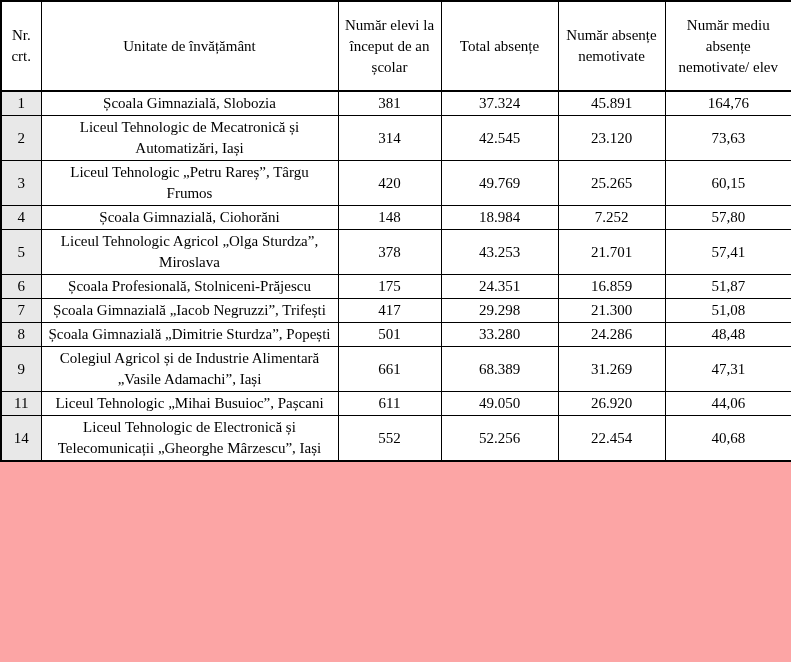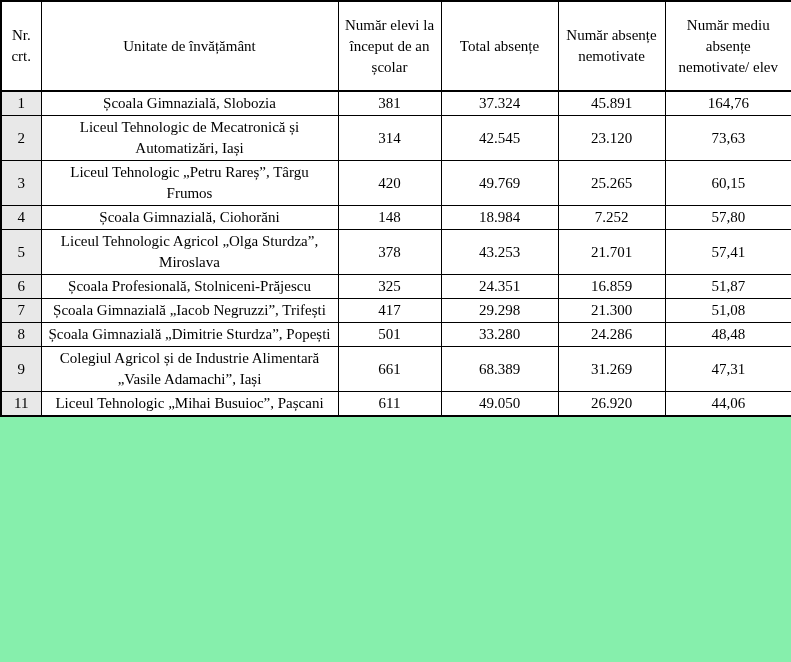--- a/index.html
+++ b/index.html
@@ -4,21 +4,21 @@
 <style>
   html, body {
     margin: 0;
     padding: 0;
     background: #ffffff;
   }
   .page {
     width: 791px;
     height: 662px;
     overflow: hidden;
-    background: #86efac;
+    background: #fca5a5;
   }
   table.abs-table {
     border-collapse: collapse;
     table-layout: fixed;
     width: 789px;
     margin: 0;
     border: 2px solid #000000;
     font-family: "Liberation Serif", "DejaVu Serif", serif;
     font-size: 15px;
     color: #000000;
@@ -111,21 +111,21 @@
           <td class="nr-col">5</td>
           <td>Liceul Tehnologic Agricol „Olga Sturdza”, Miroslava</td>
           <td>378</td>
           <td>43.253</td>
           <td>21.701</td>
           <td>57,41</td>
         </tr>
         <tr>
           <td class="nr-col">6</td>
           <td>Școala Profesională, Stolniceni-Prăjescu</td>
-          <td>325</td>
+          <td>175</td>
           <td>24.351</td>
           <td>16.859</td>
           <td>51,87</td>
         </tr>
         <tr>
           <td class="nr-col">7</td>
           <td>Școala Gimnazială „Iacob Negruzzi”, Trifești</td>
           <td>417</td>
           <td>29.298</td>
           <td>21.300</td>
@@ -148,15 +148,23 @@
           <td>47,31</td>
         </tr>
         <tr>
           <td class="nr-col">11</td>
           <td>Liceul Tehnologic „Mihai Busuioc”, Pașcani</td>
           <td>611</td>
           <td>49.050</td>
           <td>26.920</td>
           <td>44,06</td>
         </tr>
+        <tr>
+          <td class="nr-col">14</td>
+          <td>Liceul Tehnologic de Electronică și Telecomunicații „Gheorghe Mârzescu”, Iași</td>
+          <td>552</td>
+          <td>52.256</td>
+          <td>22.454</td>
+          <td>40,68</td>
+        </tr>
       </tbody>
   </table>
 </div>
 
 </body></html>

